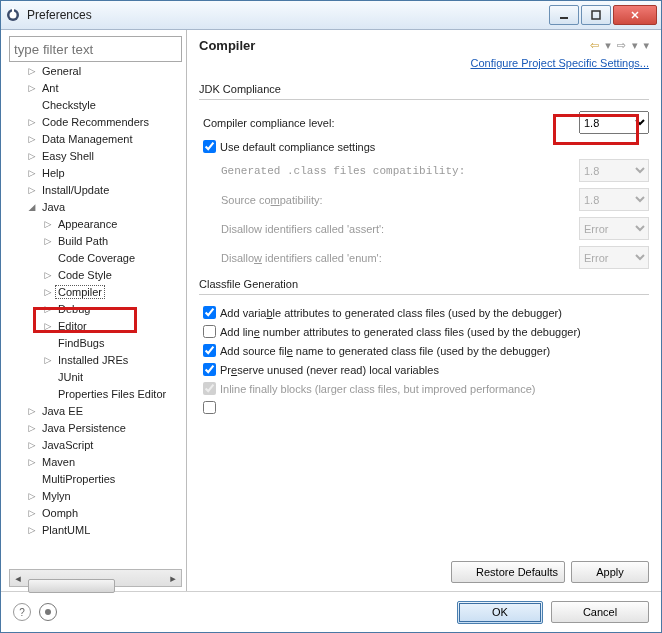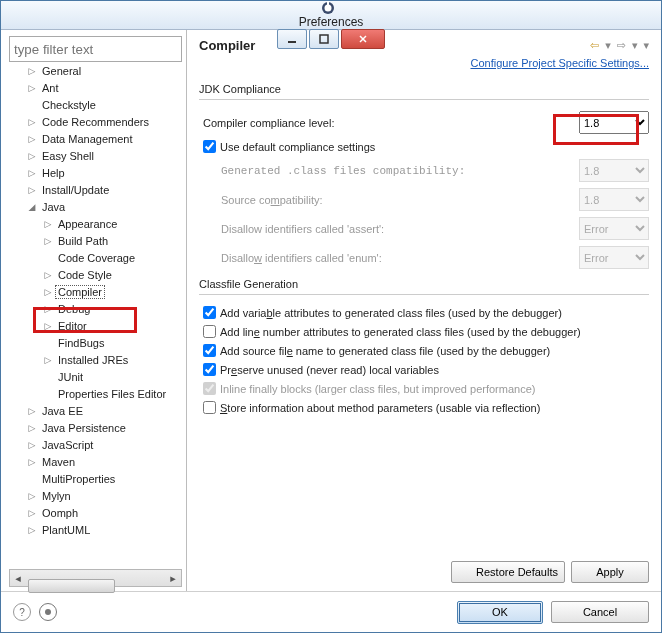--- a/index.html
+++ b/index.html
@@ -1,17 +1,17 @@
 <!DOCTYPE html>
 <html><head>
 <meta charset="utf-8">
 <style>
 html,body{margin:0;padding:0;font-family:"Segoe UI",Tahoma,sans-serif;font-size:11px;color:#222;background:#dde4ec;}
 .window{width:660px;height:631px;border:1px solid #4a78a4;background:#fff;display:flex;flex-direction:column;box-shadow:0 0 3px rgba(0,0,0,.2);position:relative;}
-.titlebar{height:28px;background:linear-gradient(#f6fafe,#dce8f5);display:flex;align-items:center;padding:0 4px;border-bottom:1px solid #a8b8cc;flex-direction:column;}
+.titlebar{height:28px;background:linear-gradient(#f6fafe,#dce8f5);display:flex;align-items:center;padding:0 4px;border-bottom:1px solid #a8b8cc;}
 .titlebar .ico{width:16px;height:16px;margin-right:6px;display:inline-flex;align-items:center;justify-content:center;}
 .titlebar .title{flex:1;font-size:12px;}
 .winbtns{display:flex;gap:2px;}
 .winbtn{width:28px;height:18px;border:1px solid #6b90b5;border-radius:2px;display:flex;align-items:center;justify-content:center;background:linear-gradient(#f5f9fd,#d6e4f2);cursor:default;}
 .winbtn.close{background:linear-gradient(#f07a74,#cf4b3f);border-color:#a53a30;color:#fff;width:42px;}
 .body{flex:1;display:flex;min-height:0;}
 .sidebar{width:186px;border-right:1px solid #bcbcbc;display:flex;flex-direction:column;padding:6px 4px 4px 8px;box-sizing:border-box;}
 .filter{height:20px;color:#8a8a8a;border:1px solid #a9a9a9;padding:2px 4px;background:#fff;}
 .tree{flex:1;overflow:hidden;}
 .tree .item{display:flex;align-items:center;height:17px;white-space:nowrap;cursor:default;}
@@ -270,21 +270,20 @@
       <div class="chk">
           <input type="checkbox" checked="" style="">
           <span>Pr<span class="under">e</span>serve unused (never read) local variables</span>
         </div>
       <div class="chk disabled">
           <input type="checkbox" checked="" disabled="" style="">
           <span>Inline finally blocks (larger class files, but improved performance)</span>
         </div>
       <div class="chk">
           <input type="checkbox" style="">
-          <span><span class="under">S</span>tore information about method parameters (usable via reflection)</span>
         </div>
 
       <div class="bottom-right">
         <button class="std" style="min-width:100px;padding-left:24px;">Restore Defaults</button>
         <button class="std">Apply</button>
       </div>
     </div>
   </div>
 
   <div class="footer">

